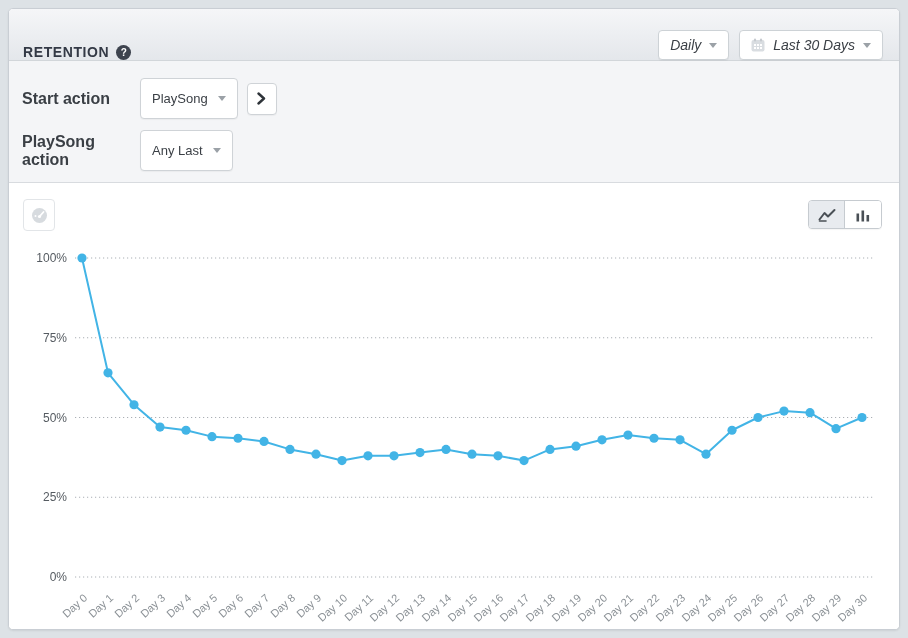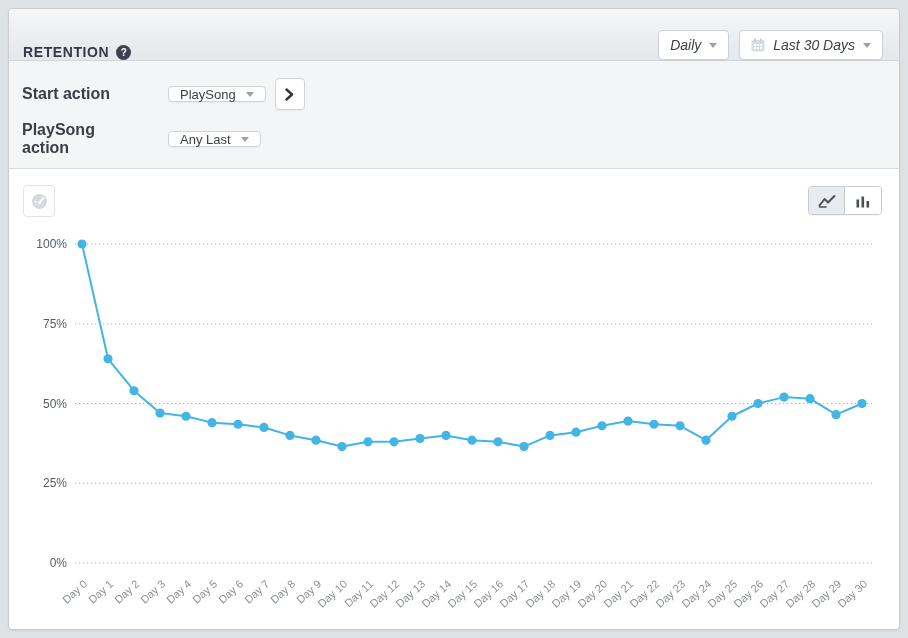--- a/index.html
+++ b/index.html
@@ -55,25 +55,25 @@
   .actions {
     flex:0 0 107px; background:#f4f5f7;
     border-bottom:1px solid #d8dbdf;
     padding:17px 0 0 13px;
   }
   .action-row { display:flex; align-items:center; margin-bottom:11px; }
   .action-label {
     width:118px; font-size:16px; font-weight:bold; color:#3a3f45;
   }
   .dropdown {
-    height:16px; background:#fff;
+    height:41px; background:#fff;
     border:1px solid #cfd3d7; border-radius:4px;
     display:inline-flex; align-items:center; gap:10px;
     padding:0 11px; font-size:13px; color:#3a3f45;
-    box-shadow:0 1px 1px rgba(0,0,0,.04); cursor:pointer;margin-left:28px;
+    box-shadow:0 1px 1px rgba(0,0,0,.04); cursor:pointer;
   }
   .expand-btn {
     width:30px; height:32px; margin-left:9px;
     background:#fff; border:1px solid #cfd3d7; border-radius:4px;
     display:inline-flex; align-items:center; justify-content:center;
     box-shadow:0 1px 1px rgba(0,0,0,.04); cursor:pointer;
   }
   
   .chart-panel { flex:1; background:#fff; position:relative; }
   .icon-btn {

